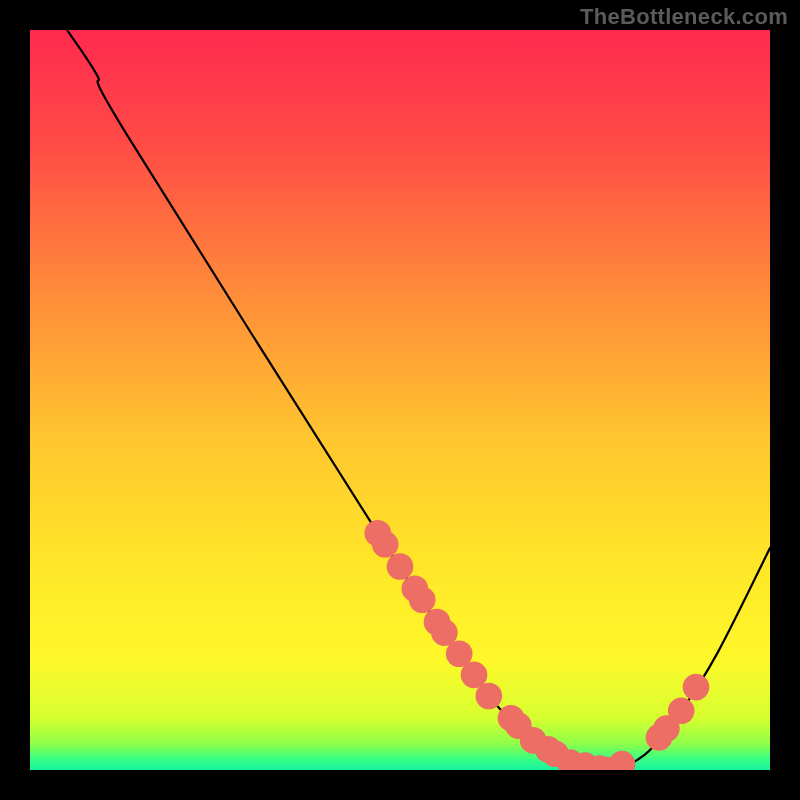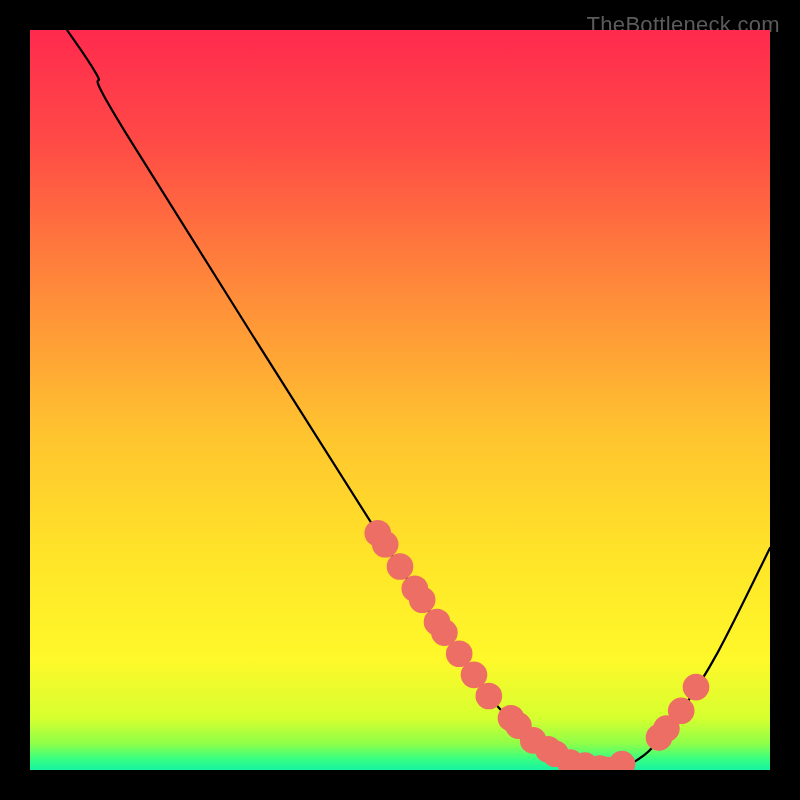--- a/index.html
+++ b/index.html
@@ -24,27 +24,26 @@
     height: 740px;
   }
   .chart-area svg {
     display: block;
     width: 740px;
     height: 740px;
   }
   .watermark {
     position: absolute;
     top: 4px;
-    right: 20px;
+    right: 12px;
     color: #5b5b5b;
     font-size: 22px;
-    font-weight: 400;
+    font-weight: 700;
     letter-spacing: 0.3px;
     user-select: none;
-    margin-top: 8px;
   }
 </style>
 </head>
 <body>
 
 <div class="stage">
   <div class="watermark">TheBottleneck.com</div>
 
   <div class="chart-area">
     <svg viewBox="0 0 740 740" preserveAspectRatio="none">

